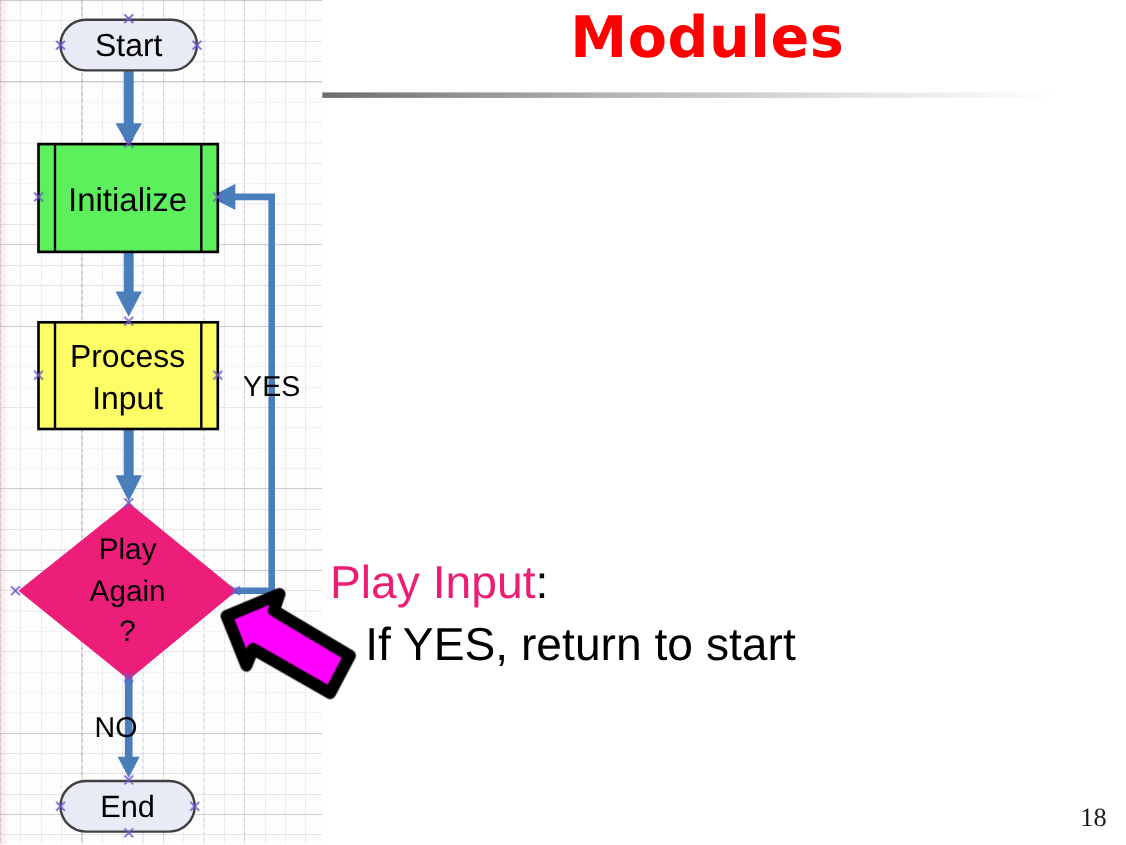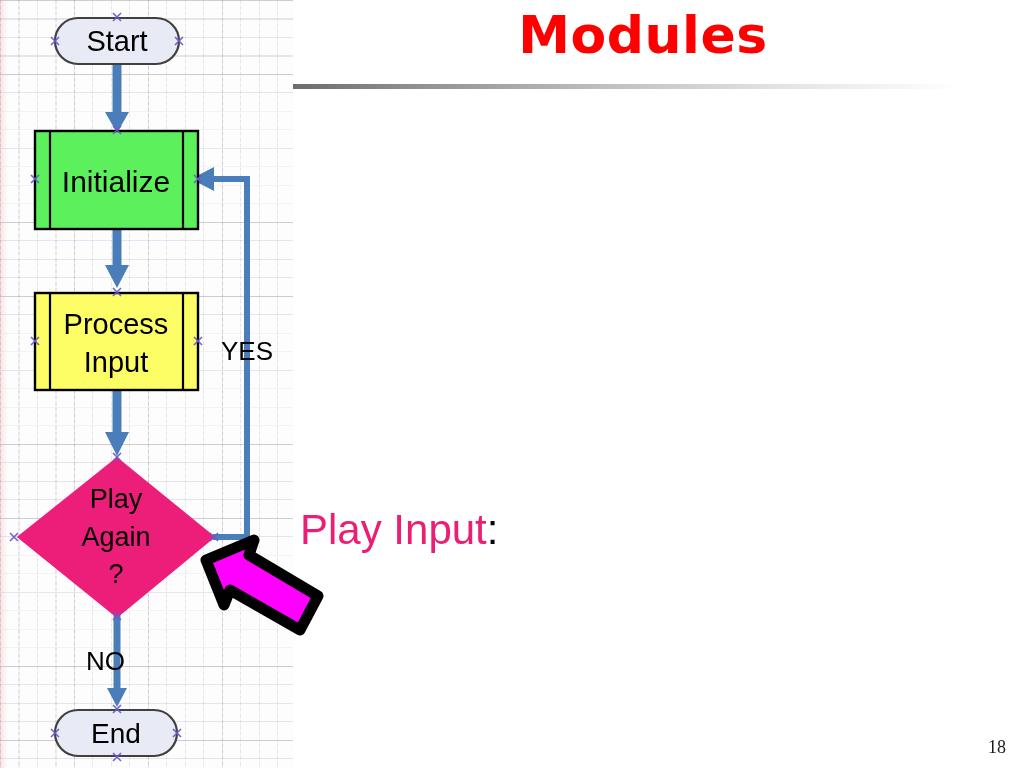--- a/index.html
+++ b/index.html
@@ -125,21 +125,21 @@
     left: 196px;
     top: 534px;
   }
 
   
   #page-number {
     position: absolute;
     right: 18px;
     bottom: 10px;
     font-family: "Liberation Serif", serif;
-    font-size: 18px;
+    font-size: 24px;
     color: #1a1a1a;
   }
 </style>
 </head>
 <body>
 
 <div id="slide">
 
   <div id="flow-panel">
     <div id="flow-grid"></div>
@@ -275,17 +275,18 @@
 
   <div id="title">Modules</div>
   <div id="title-rule"></div>
 
   <svg id="callout-arrow" width="130" height="104" viewBox="0 0 130 104">
     <path d="M10,26 L58,6 L53,21 L122,62 L104,96 L34,56 L28,71 z" fill="#ff00ff" stroke="#000000" stroke-width="11" stroke-linejoin="round"></path>
   </svg>
 
   <div id="body-text">
     <div class="line1"><span class="accent">Play Input</span><span>:</span></div>
+    <div class="bullet-line">If YES, return to start</div>
   </div>
 
   <div id="page-number">18</div>
 
 </div>
 
 </body></html>

